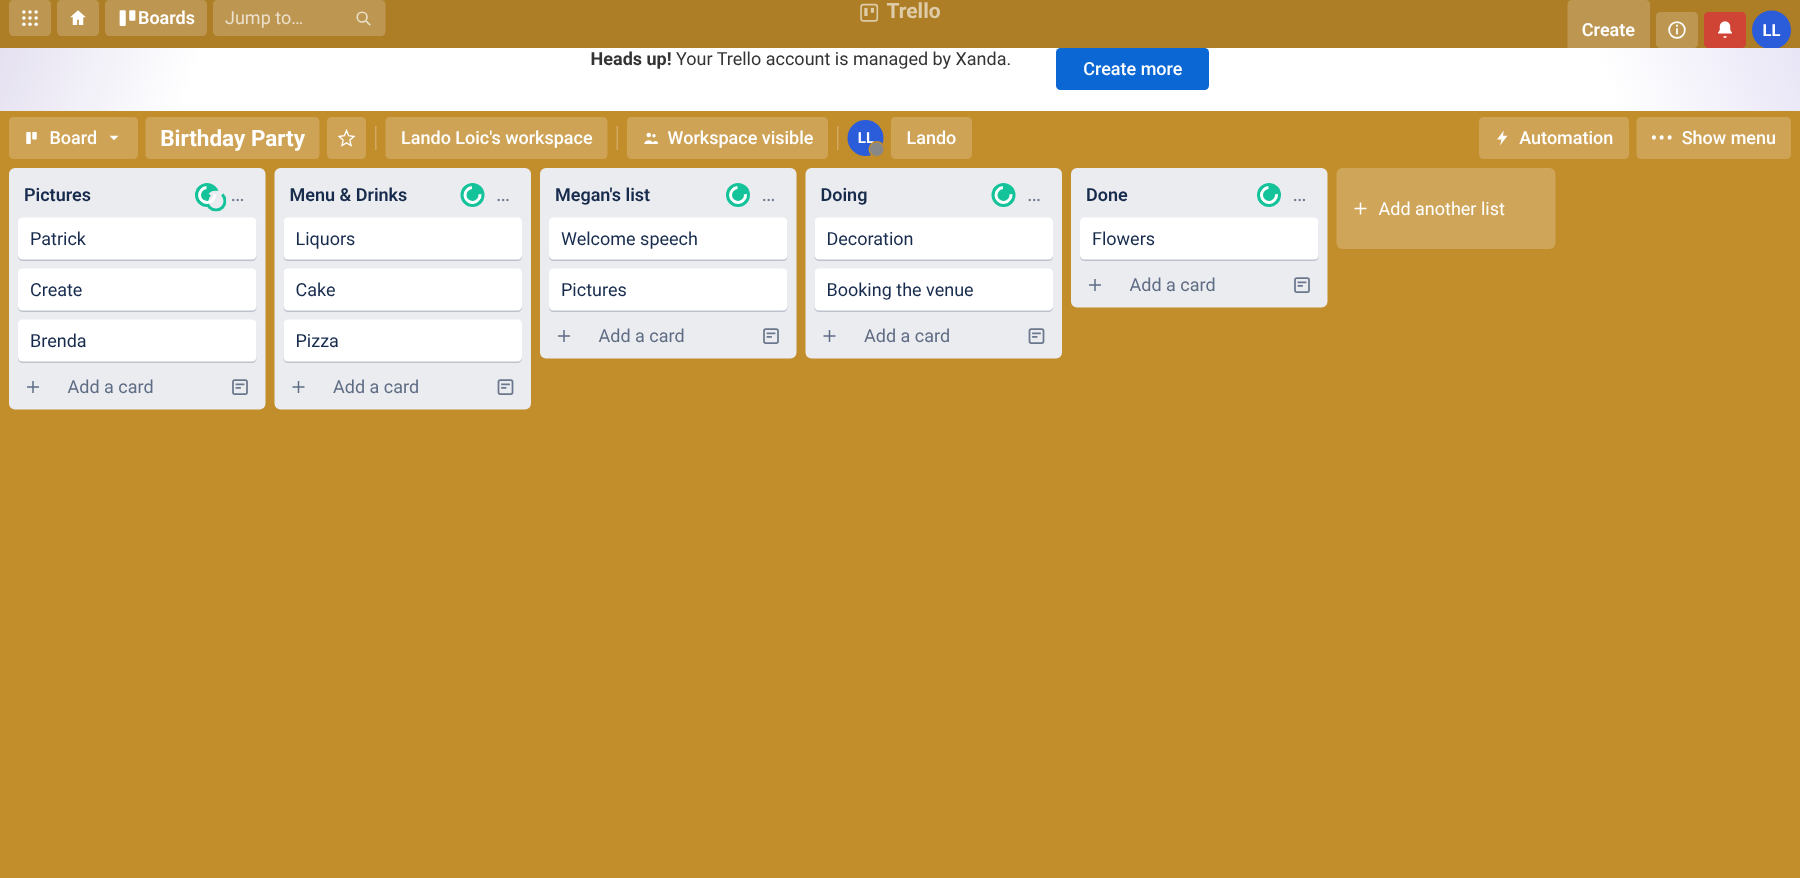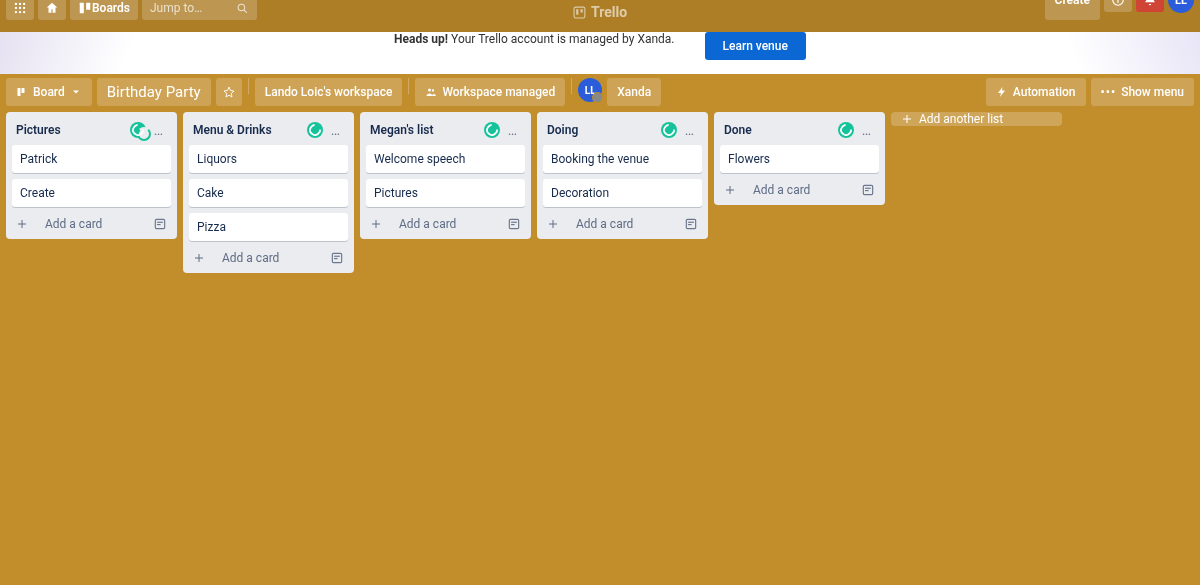--- a/index.html
+++ b/index.html
@@ -1,19 +1,19 @@
 <!DOCTYPE html>
 <html><head>
 <meta charset="utf-8">
 <style>
 * { margin:0; padding:0; box-sizing:border-box; font-family:-apple-system,BlinkMacSystemFont,"Segoe UI",Roboto,sans-serif; }
 body { width:1200px; height:585px; background:#c28d2b; overflow:hidden; }
 
 
-.top-header { height:32px; background:#ad7e26; display:flex; align-items:flex-end; padding:12px 6px; justify-content:space-between; }
+.top-header { height:32px; background:#ad7e26; display:flex; align-items:flex-start; padding:0 6px; justify-content:space-between; }
 .top-left, .top-right { display:flex; align-items:center; gap:4px; }
 .hbtn { height:24px; background:rgba(255,255,255,0.2); border-radius:3px; display:flex; align-items:center; justify-content:center; padding:0 8px; color:#fff; font-size:12px; font-weight:600; cursor:pointer; }
 .hbtn.icon-only { width:28px; padding:0; }
 .hbtn svg { width:14px; height:14px; fill:#fff; }
 .search-box { width:115px; height:24px; background:rgba(255,255,255,0.2); border-radius:3px; display:flex; align-items:center; padding:0 8px; color:rgba(255,255,255,0.7); font-size:12px; position:relative; }
 .search-box span { flex:1; }
 .top-center { position:absolute; left:50%; transform:translateX(-50%); color:rgba(255,255,255,0.6); font-size:14px; font-weight:700; display:flex; align-items:center; gap:5px; }
 .top-center svg { width:13px; height:13px; fill:rgba(255,255,255,0.6); }
 .create-btn { height:40px; background:rgba(255,255,255,0.2); border-radius:3px; padding:0 10px; color:#fff; font-size:12px; font-weight:600; display:flex; align-items:center; }
 .bell-btn { width:28px; height:24px; background:#d04436; border-radius:3px; display:flex; align-items:center; justify-content:center; }
@@ -23,24 +23,24 @@
 
 .banner { height:42px; background:#fff; display:flex; align-items:flex-start; justify-content:center; gap:30px; font-size:12px; position:relative; }
 .banner::before, .banner::after { content:""; position:absolute; top:0; bottom:0; width:180px; }
 .banner::before { left:0; background:linear-gradient(110deg,rgba(190,180,220,0.4) 0%,transparent 70%); }
 .banner::after { right:0; background:linear-gradient(-110deg,rgba(190,180,230,0.35) 0%,transparent 70%); }
 .banner-text strong { font-weight:700; }
 .banner-text { color:#333; z-index:1; }
 .learn-btn { background:#0a67d3; color:#fff; padding:7px 18px; border-radius:3px; font-size:12px; font-weight:500; z-index:1; }
 
 
-.board-header { height:36px; display:flex; align-items:flex-start; padding:4px 6px; gap:5px; }
+.board-header { height:36px; display:flex; align-items:center; padding:4px 6px; gap:5px; }
 .bh-btn { height:28px; background:rgba(255,255,255,0.2); border-radius:3px; display:flex; align-items:center; padding:0 10px; color:#fff; font-size:12px; font-weight:500; gap:5px; cursor:pointer; }
 .bh-btn svg { width:12px; height:12px; fill:#fff; }
-.board-title { font-size:15px; font-weight:400; }
+.board-title { font-size:15px; font-weight:700; }
 .bh-spacer { flex:1; }
 .bh-divider { width:1px; height:16px; background:rgba(255,255,255,0.25); margin:0 1px; }
 .bh-avatar { width:24px; height:24px; border-radius:50%; background:#2b5cd9; color:#fff; display:flex; align-items:center; justify-content:center; font-size:10px; font-weight:700; position:relative; }
 .bh-avatar::after { content:""; position:absolute; bottom:-1px; right:-1px; width:9px; height:9px; border-radius:50%; background:#888; border:1px solid #c28d2b; }
 
 
 .board-canvas { display:flex; padding:2px 6px; gap:6px; align-items:flex-start; overflow-x:auto; height:calc(585px - 110px); }
 .list { width:171px; background:#ebecf0; border-radius:4px; padding:6px; flex-shrink:0; display:flex; flex-direction:column; }
 .list-header { display:flex; align-items:center; justify-content:space-between; padding:3px 4px 6px; position:relative; }
 .list-title { font-size:12px; font-weight:600; color:#172b4d; }
@@ -48,21 +48,21 @@
 .grammarly { width:16px; height:16px; border-radius:50%; background:#15c39a; display:flex; align-items:center; justify-content:center; position:relative; }
 .grammarly::after { content:""; width:8px; height:8px; border:2px solid #fff; border-radius:50%; border-top-color:transparent; transform:rotate(40deg); }
 .grammarly.loading::before { content:""; position:absolute; right:-5px; bottom:-3px; width:10px; height:10px; border:2px solid #15c39a; border-top-color:transparent; border-radius:50%; background:#ebecf0; }
 .list-menu { color:#6b778c; font-size:14px; line-height:1; cursor:pointer; padding:2px 4px; }
 .card { background:#fff; border-radius:3px; box-shadow:0 1px 0 rgba(9,30,66,.2); padding:7px 8px; margin-bottom:6px; font-size:12px; color:#172b4d; cursor:pointer; }
 .card:last-of-type { margin-bottom:4px; }
 .list-footer { display:flex; align-items:center; justify-content:space-between; padding:4px 4px 2px; }
 .add-card { color:#5e6c84; font-size:12px; display:flex; align-items:center; gap:17px; cursor:pointer; flex:1; }
 .add-card svg { width:12px; height:12px; fill:#5e6c84; }
 .template-icon { width:14px; height:14px; fill:#6b778c; cursor:pointer; }
-.add-list { width:171px; background:rgba(255,255,255,0.22); border-radius:4px; padding:0 10px; color:#fff; font-size:12px; display:flex; align-items:center; gap:6px; cursor:pointer; flex-shrink:0; }
+.add-list { width:146px; background:rgba(255,255,255,0.22); border-radius:4px; padding:20px 10px; color:#fff; font-size:12px; display:flex; align-items:center; gap:6px; cursor:pointer; flex-shrink:0; }
 .add-list svg { width:12px; height:12px; fill:#fff; }
 </style>
 </head>
 <body>
 
 <div class="top-header">
   <div class="top-left">
     <div class="hbtn icon-only">
       <svg viewBox="0 0 24 24">
           <circle cx="5" cy="5" r="2"></circle>
@@ -119,21 +119,21 @@
         </svg>
     </div>
     <div class="avatar">LL</div>
   </div>
 </div>
 
 <div class="banner">
   <div class="banner-text">
     <strong>Heads up!</strong><span> Your Trello account is managed by Xanda.</span>
   </div>
-  <div class="learn-btn">Learn venue</div>
+  <div class="learn-btn">Create more</div>
 </div>
 
 <div class="board-header">
   <div class="bh-btn">
     <svg viewBox="0 0 24 24">
         <rect x="3" y="4" width="6" height="16" rx="1"></rect>
         <rect x="11" y="4" width="6" height="10" rx="1"></rect>
       </svg>
     <span>Board</span>
     <svg viewBox="0 0 24 24">
@@ -149,25 +149,25 @@
   <div class="bh-divider"></div>
   <div class="bh-btn">Lando Loic's workspace</div>
   <div class="bh-divider"></div>
   <div class="bh-btn">
     <svg viewBox="0 0 24 24">
         <circle cx="9" cy="8" r="3"></circle>
         <circle cx="16" cy="9" r="2.3"></circle>
         <path d="M3 20c0-3 3-5 6-5s6 2 6 5"></path>
         <path d="M14 20c0-2.5 2-4 4-4s3.5 1.5 3.5 4"></path>
       </svg>
-    <span>Workspace managed</span>
+    <span>Workspace visible</span>
   </div>
   <div class="bh-divider"></div>
   <div class="bh-avatar">LL</div>
-  <div class="bh-btn">Xanda</div>
+  <div class="bh-btn">Lando</div>
   <div class="bh-spacer"></div>
   <div class="bh-btn">
     <svg viewBox="0 0 24 24">
         <path d="M13 2L4 14h6l-2 8 10-13h-6z"></path>
       </svg>
     <span>Automation</span>
   </div>
   <div class="bh-btn">
     <span style="letter-spacing:1px">•••</span>
     <span>Show menu</span>
@@ -178,20 +178,21 @@
     <div class="list">
       <div class="list-header">
         <div class="list-title">Pictures</div>
         <div class="list-header-right">
           <div class="grammarly loading"></div>
           <div class="list-menu">…</div>
         </div>
       </div>
       <div class="card">Patrick</div>
       <div class="card">Create</div>
+      <div class="card">Brenda</div>
       <div class="list-footer">
         <div class="add-card">
           <svg viewBox="0 0 24 24">
             <path d="M11 4h2v7h7v2h-7v7h-2v-7H4v-2h7z"></path>
           </svg>
           <span>Add a card</span>
         </div>
         <svg viewBox="0 0 24 24" class="template-icon">
           <rect x="4" y="4" width="16" height="16" rx="2" fill="none" stroke="#6b778c" stroke-width="2"></rect>
           <rect x="7" y="8" width="10" height="2"></rect>
@@ -249,22 +250,22 @@
       </div>
     </div>
     <div class="list">
       <div class="list-header">
         <div class="list-title">Doing</div>
         <div class="list-header-right">
           <div class="grammarly"></div>
           <div class="list-menu">…</div>
         </div>
       </div>
+      <div class="card">Decoration</div>
       <div class="card">Booking the venue</div>
-      <div class="card">Decoration</div>
       <div class="list-footer">
         <div class="add-card">
           <svg viewBox="0 0 24 24">
             <path d="M11 4h2v7h7v2h-7v7h-2v-7H4v-2h7z"></path>
           </svg>
           <span>Add a card</span>
         </div>
         <svg viewBox="0 0 24 24" class="template-icon">
           <rect x="4" y="4" width="16" height="16" rx="2" fill="none" stroke="#6b778c" stroke-width="2"></rect>
           <rect x="7" y="8" width="10" height="2"></rect>

